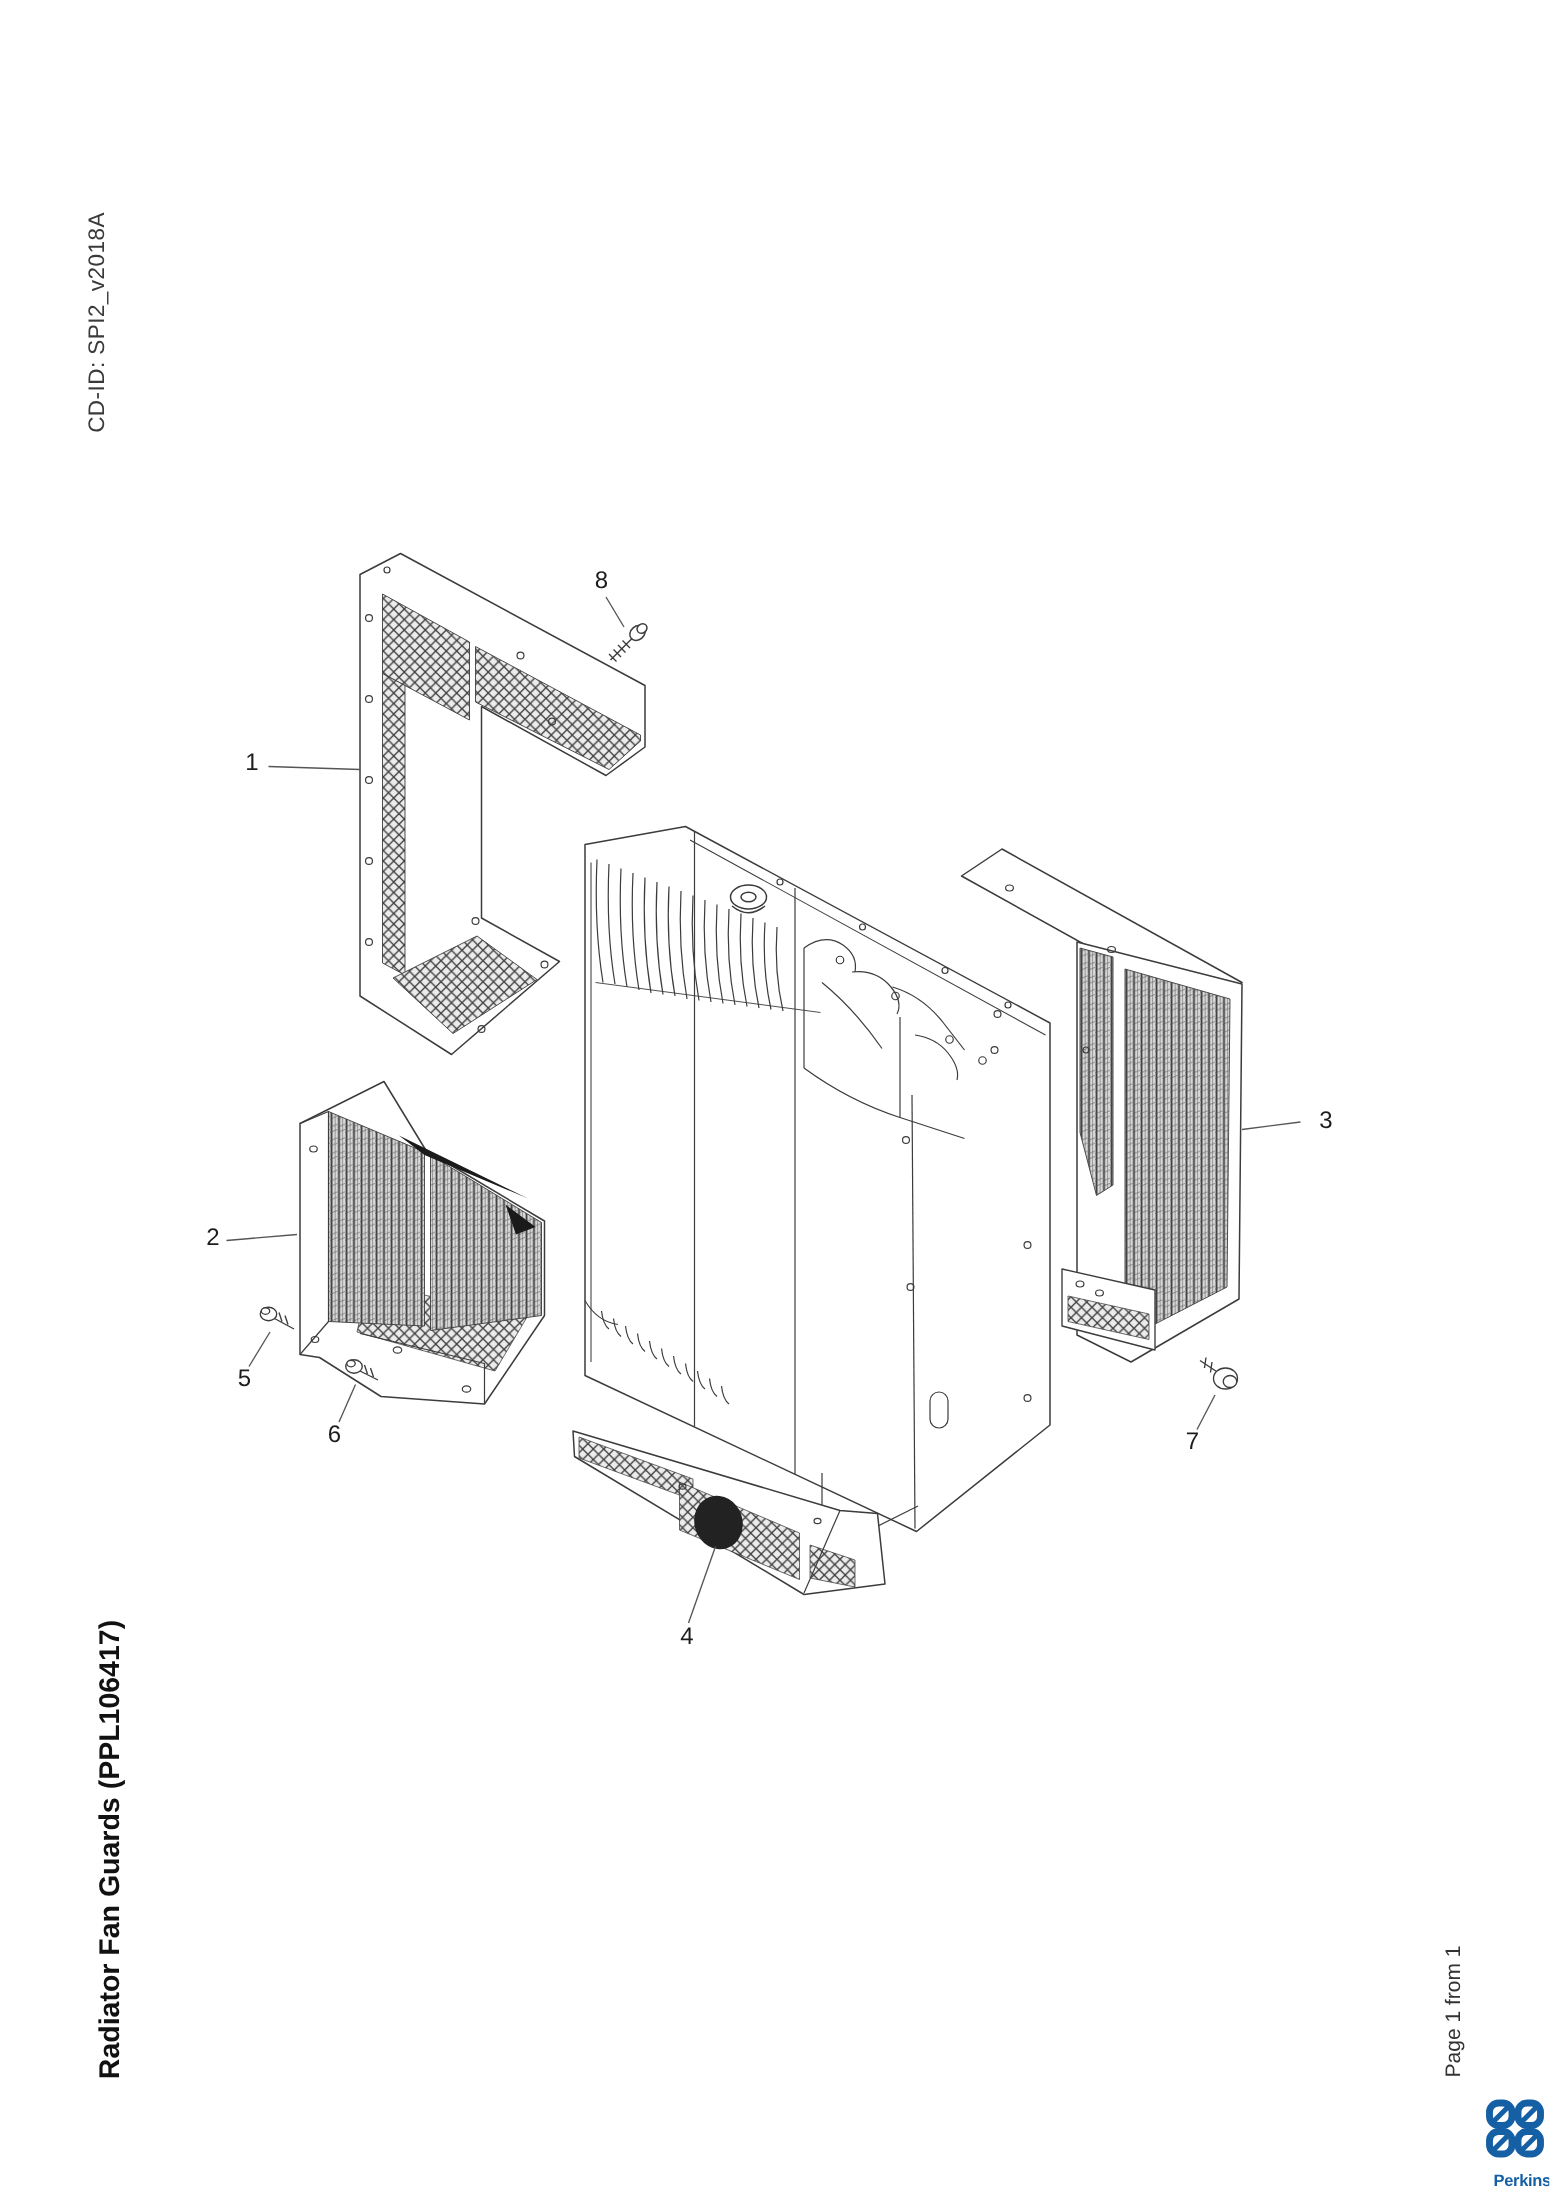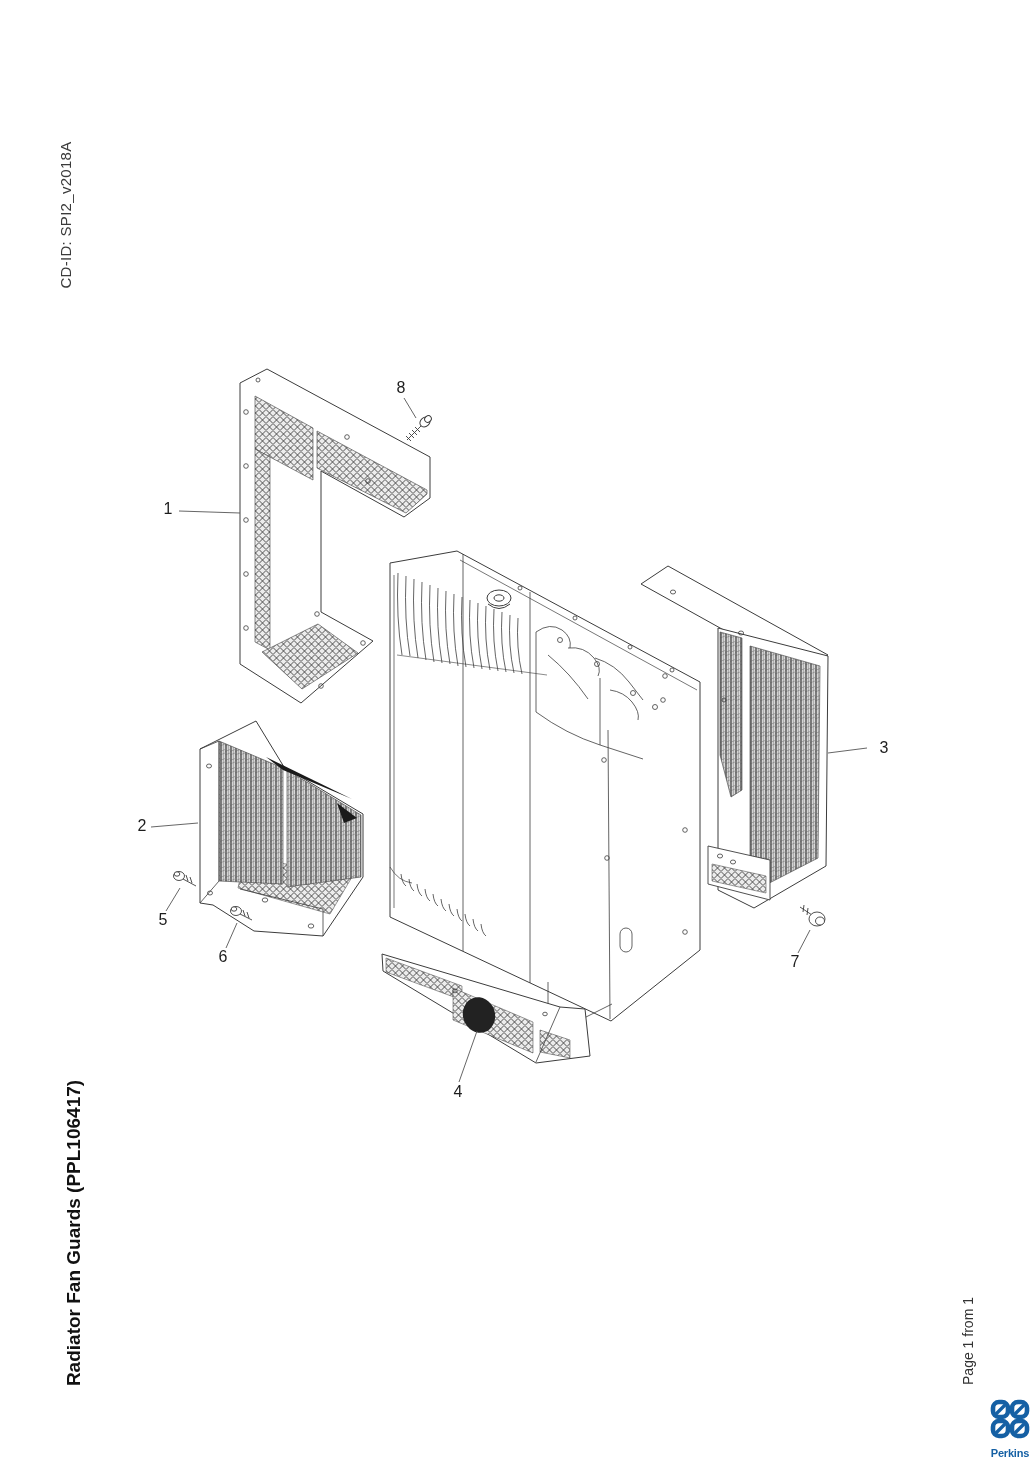--- a/index.html
+++ b/index.html
@@ -6,21 +6,21 @@
   .page{position:relative;width:1033px;height:1461px;background:#fff;overflow:hidden;
         font-family:"Liberation Sans",sans-serif;color:#222;}
   .vtext{position:absolute;white-space:nowrap;transform:translate(-50%,-50%) rotate(-90deg);}
   .cd-id{left:65px;top:215px;font-size:15px;color:#3a3a3a;letter-spacing:.3px;}
   .doc-title{left:74px;top:1233px;font-size:19px;font-weight:bold;color:#111;}
   .page-indicator{left:968px;top:1341px;font-size:14px;color:#333;}
   .diagram{position:absolute;left:130px;top:340px;width:800px;height:780px;}
   .diagram svg{position:absolute;left:0;top:0;}
   .callout-layer{position:absolute;left:0;top:0;width:100%;height:100%;pointer-events:none;}
   .callout{position:absolute;transform:translate(-50%,-50%);font-size:16px;color:#1d1d1d;}
-  .brand{position:absolute;left:986px;top:1398px;width:48px;text-align:center;}
+  .brand{position:absolute;left:986px;top:1398px;width:48px;text-align:right;}
   .brand-name{font-size:11px;font-weight:bold;margin-top:-1px;letter-spacing:-.2px;}
 </style>
 </head>
 <body>
 
 <div class="page">
 
   <div class="vtext cd-id">CD-ID: SPI2_v2018A</div>
   <div class="vtext doc-title">Radiator Fan Guards (PPL106417)</div>
   <div class="vtext page-indicator">Page 1 from 1</div>

